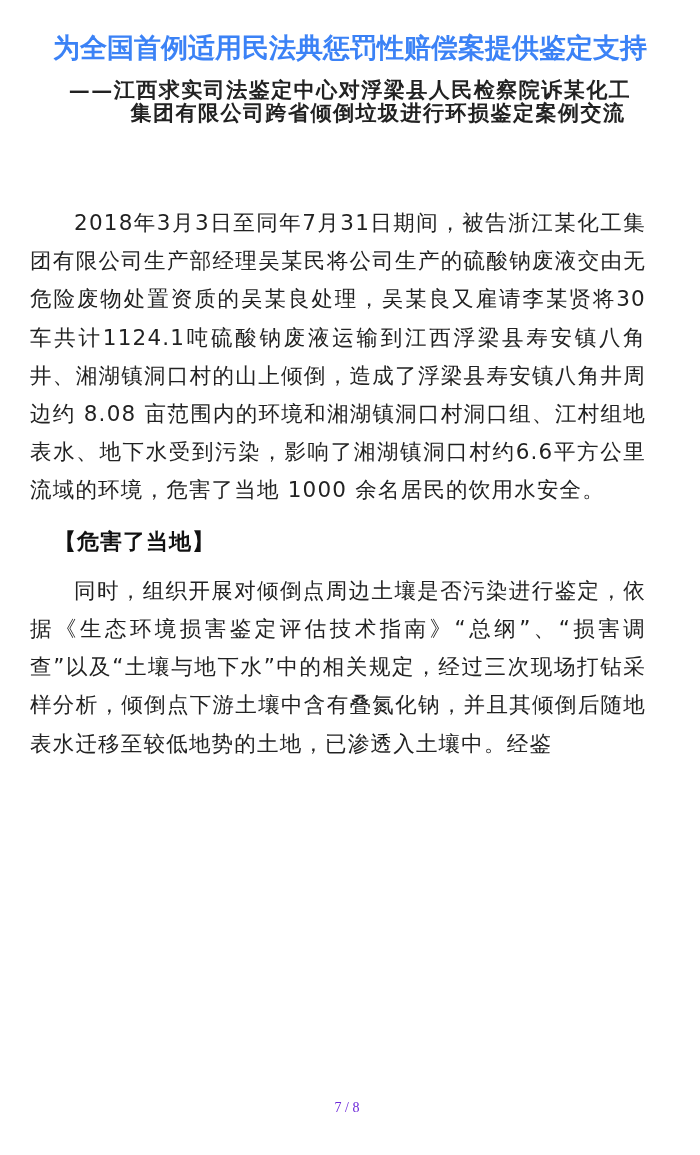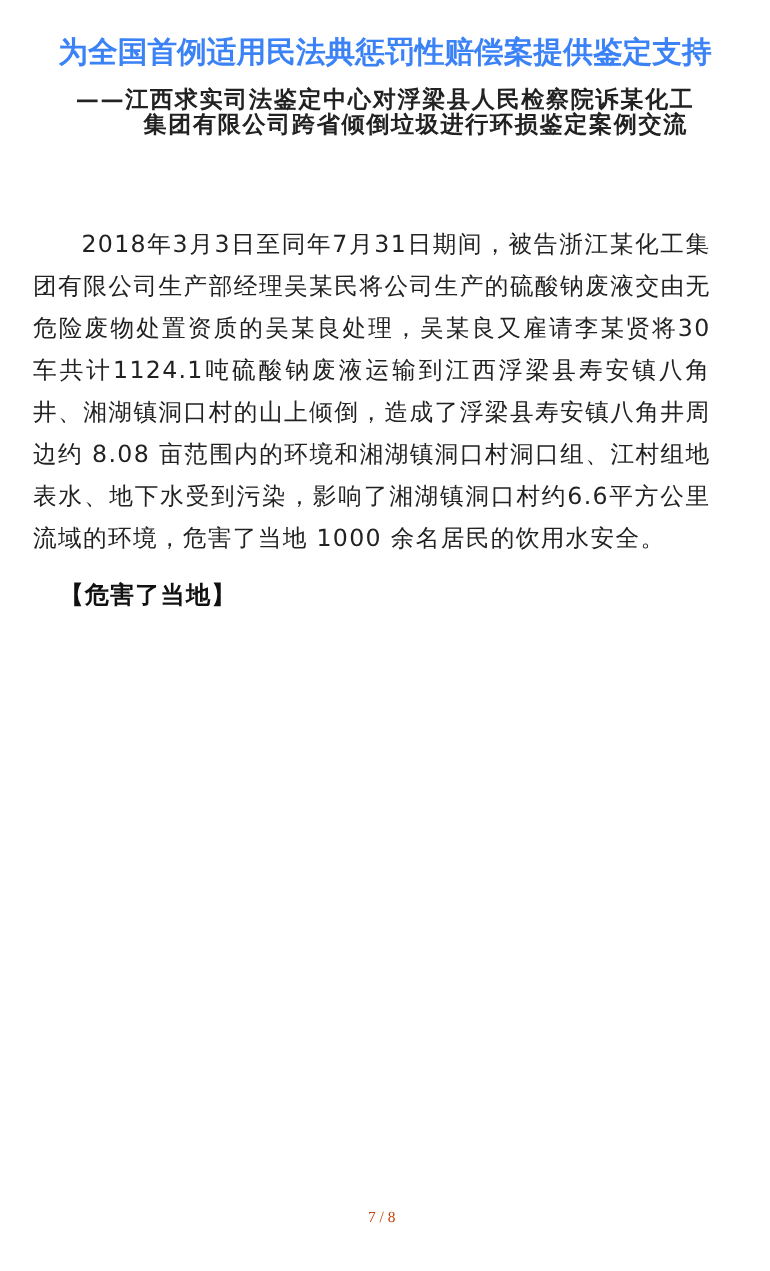--- a/index.html
+++ b/index.html
@@ -22,30 +22,31 @@
       font-family: "DejaVu Sans", sans-serif; font-size: 21.5px; line-height: 38.2px;
       color: #222; text-align: justify; text-justify: inter-character;
     }
     .heading {
       font-family: "DejaVu Serif", serif; font-weight: bold; font-size: 22px;
       padding-left: 36px; margin: 0; color: #111; letter-spacing: 1px;
     }
     .para { margin: 12px; text-indent: 44px; letter-spacing: 1.2px; }
     .footer {
       position: absolute; left: 0; top: 1100px; width: 694px; text-align: center;
-      font-family: "Liberation Serif", serif; font-size: 14px; color: #c2410c;
+      font-family: "Liberation Serif", serif; font-size: 14px; color: #6d28d9;
     }
   </style>
 </head>
 <body>
 
 <div class="page">
   <div class="title">为全国首例适用民法典惩罚性赔偿案提供鉴定支持</div>
   <div class="subtitle sub1">——江西求实司法鉴定中心对浮梁县人民检察院诉某化工</div>
   <div class="subtitle sub2">集团有限公司跨省倾倒垃圾进行环损鉴定案例交流</div>
 
   <div class="content">
     <p class="para">2018年3月3日至同年7月31日期间，被告浙江某化工集团有限公司生产部经理吴某民将公司生产的硫酸钠废液交由无危险废物处置资质的吴某良处理，吴某良又雇请李某贤将30车共计1124.1吨硫酸钠废液运输到江西浮梁县寿安镇八角井、湘湖镇洞口村的山上倾倒，造成了浮梁县寿安镇八角井周边约 8.08 亩范围内的环境和湘湖镇洞口村洞口组、江村组地表水、地下水受到污染，影响了湘湖镇洞口村约6.6平方公里流域的环境，危害了当地 1000 余名居民的饮用水安全。</p>
     <p class="heading">【危害了当地】</p>
+    <p class="para">同时，组织开展对倾倒点周边土壤是否污染进行鉴定，依据《生态环境损害鉴定评估技术指南》“总纲”、“损害调查”以及“土壤与地下水”中的相关规定，经过三次现场打钻采样分析，倾倒点下游土壤中含有叠氮化钠，并且其倾倒后随地表水迁移至较低地势的土地，已渗透入土壤中。经鉴</p>
   </div>
 
   <div class="footer">7 / 8</div>
 </div>
 
 </body></html>

